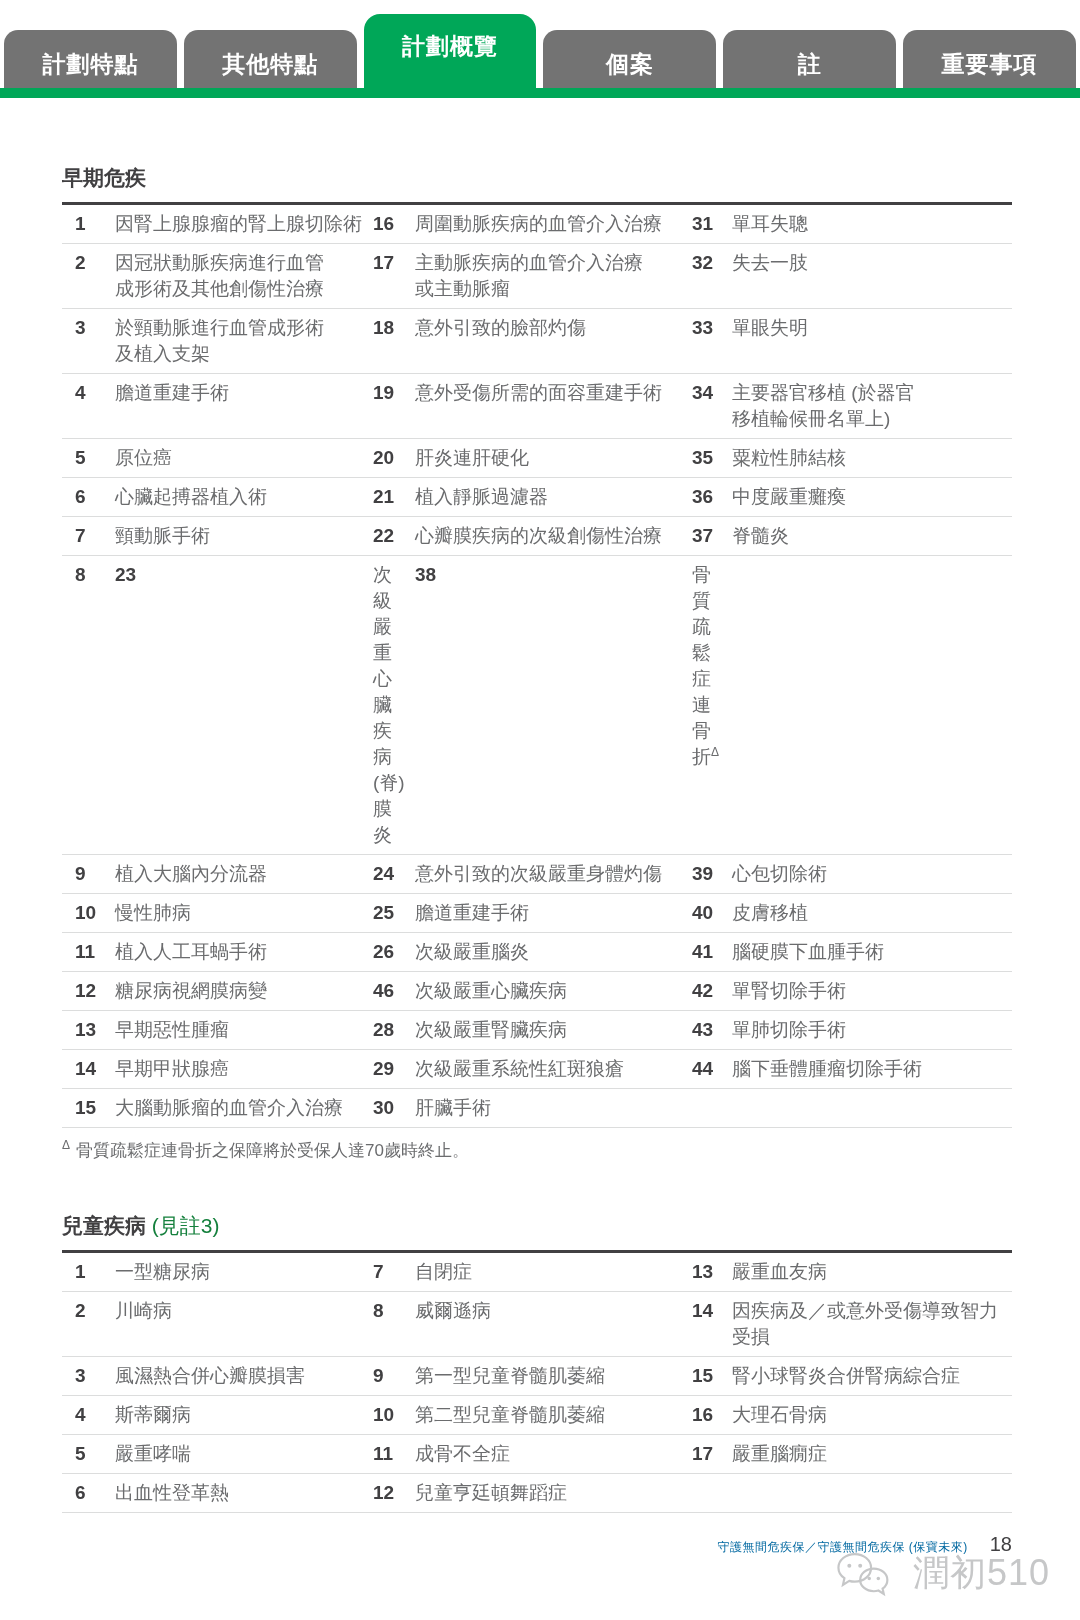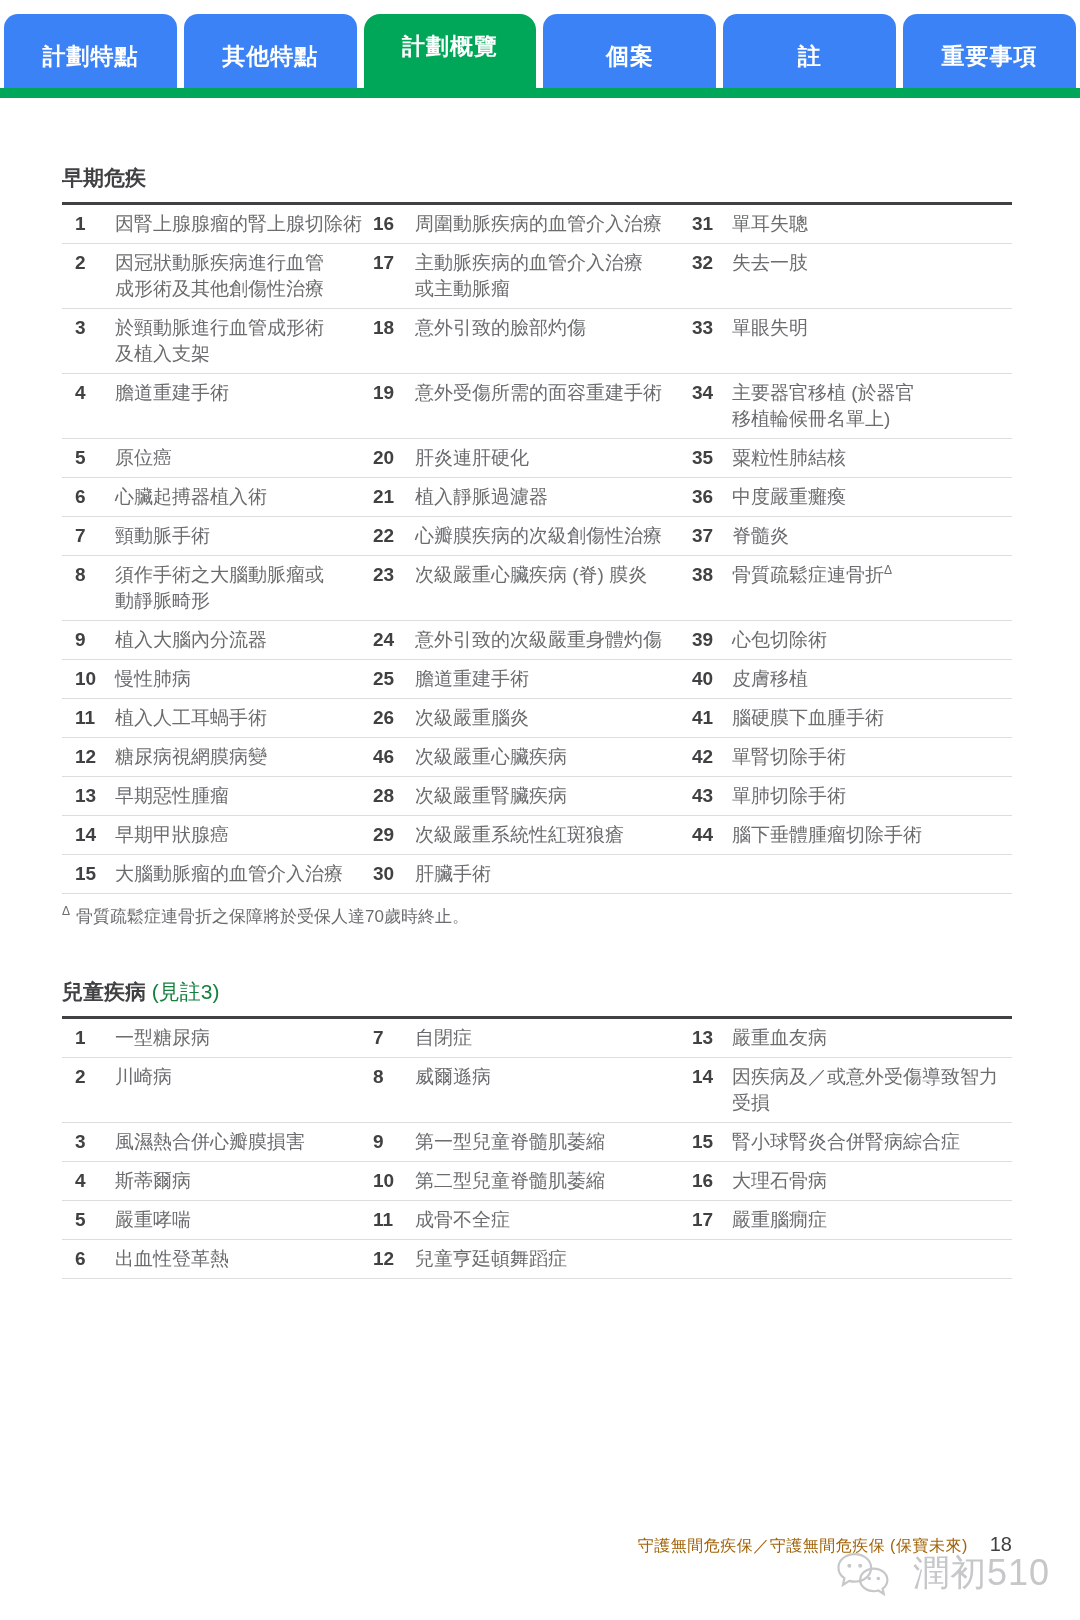--- a/index.html
+++ b/index.html
@@ -6,21 +6,21 @@
   body { font-family: "Liberation Sans", sans-serif; }
   .page {
     position:relative; width:1080px; height:1620px; background:#fff;
     overflow:hidden; margin:0 auto;
   }
 
   
   .tabbar { position:relative; height:98px; }
   .tabs { display:flex; gap:7px; padding:0 4px; height:98px; align-items:flex-end; }
   .tab {
-    flex:1 1 0; height:84px; background:#3b82f6; border-radius:14px 14px 0 0;
+    flex:1 1 0; height:68px; background:#737373; border-radius:14px 14px 0 0;
     display:flex; align-items:center; justify-content:center;
     color:#ffffff; font-weight:bold; font-size:23px; letter-spacing:1px;
     position:relative; z-index:1; cursor:pointer;
   }
   .tab.active {
     height:84px; background:#00a758; border-radius:16px 16px 0 0;
     z-index:3; padding-bottom:20px; box-sizing:border-box;
   }
   .greenbar { position:absolute; left:0; right:0; bottom:0; height:10px; background:#00a758; z-index:2; }
 
@@ -42,21 +42,21 @@
   .ctext sup { font-size:12px; vertical-align:super; line-height:0; }
 
   .footnote { margin:10px 0 0 0; font-size:17px; color:#6b6c6e; }
   .footnote .mark { font-size:12px; vertical-align:super; margin-right:6px; }
 
   
   .footer-line {
     position:absolute; top:1533px; right:68px;
     display:flex; align-items:baseline; white-space:nowrap;
   }
-  .footer-product { font-size:16px; color:#a16207; letter-spacing:0.5px; }
+  .footer-product { font-size:12px; color:#0369a1; letter-spacing:0.5px; }
   .footer-page { font-size:20px; color:#414042; margin-left:22px; }
 
   .watermark {
     position:absolute; top:1549px; right:30px;
     display:flex; align-items:center; gap:22px;
     color:#c6c7c8; font-size:36px; letter-spacing:1px;
     text-shadow:1px 1px 0 #ffffff;
   }
   .watermark svg { display:block; }
 </style>
@@ -137,22 +137,20 @@
           <div class="trow">
             <div class="cnum">7</div>
             <div class="ctext">頸動脈手術</div>
             <div class="cnum">22</div>
             <div class="ctext">心瓣膜疾病的次級創傷性治療</div>
             <div class="cnum">37</div>
             <div class="ctext">脊髓炎</div>
           </div>
           <div class="trow">
             <div class="cnum">8</div>
-            <div class="ctext">須作手術之大腦動脈瘤或
-動靜脈畸形</div>
             <div class="cnum">23</div>
             <div class="ctext">次級嚴重心臟疾病 (脊) 膜炎</div>
             <div class="cnum">38</div>
             <div class="ctext">骨質疏鬆症連骨折<sup>Δ</sup></div>
           </div>
           <div class="trow">
             <div class="cnum">9</div>
             <div class="ctext">植入大腦內分流器</div>
             <div class="cnum">24</div>
             <div class="ctext">意外引致的次級嚴重身體灼傷</div>

